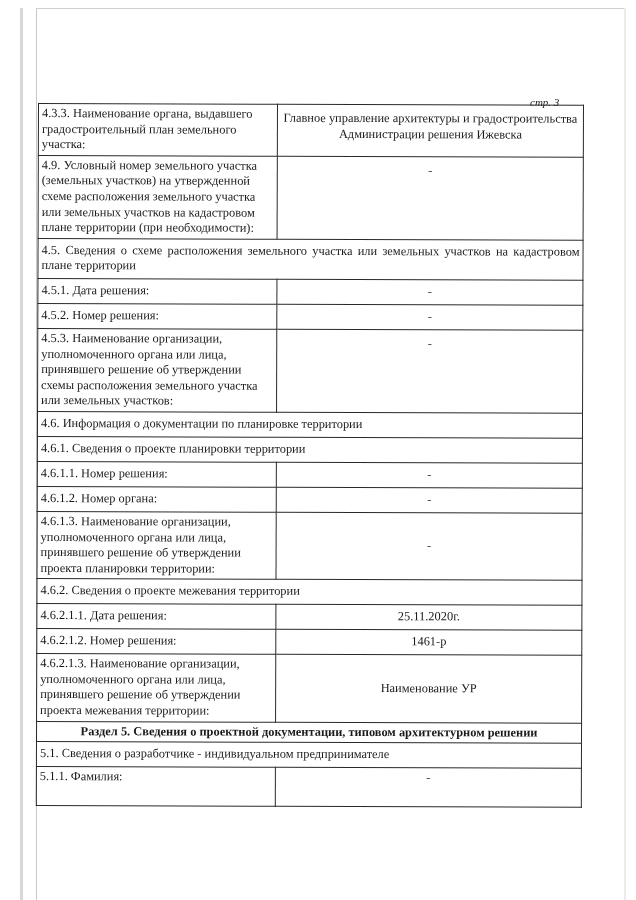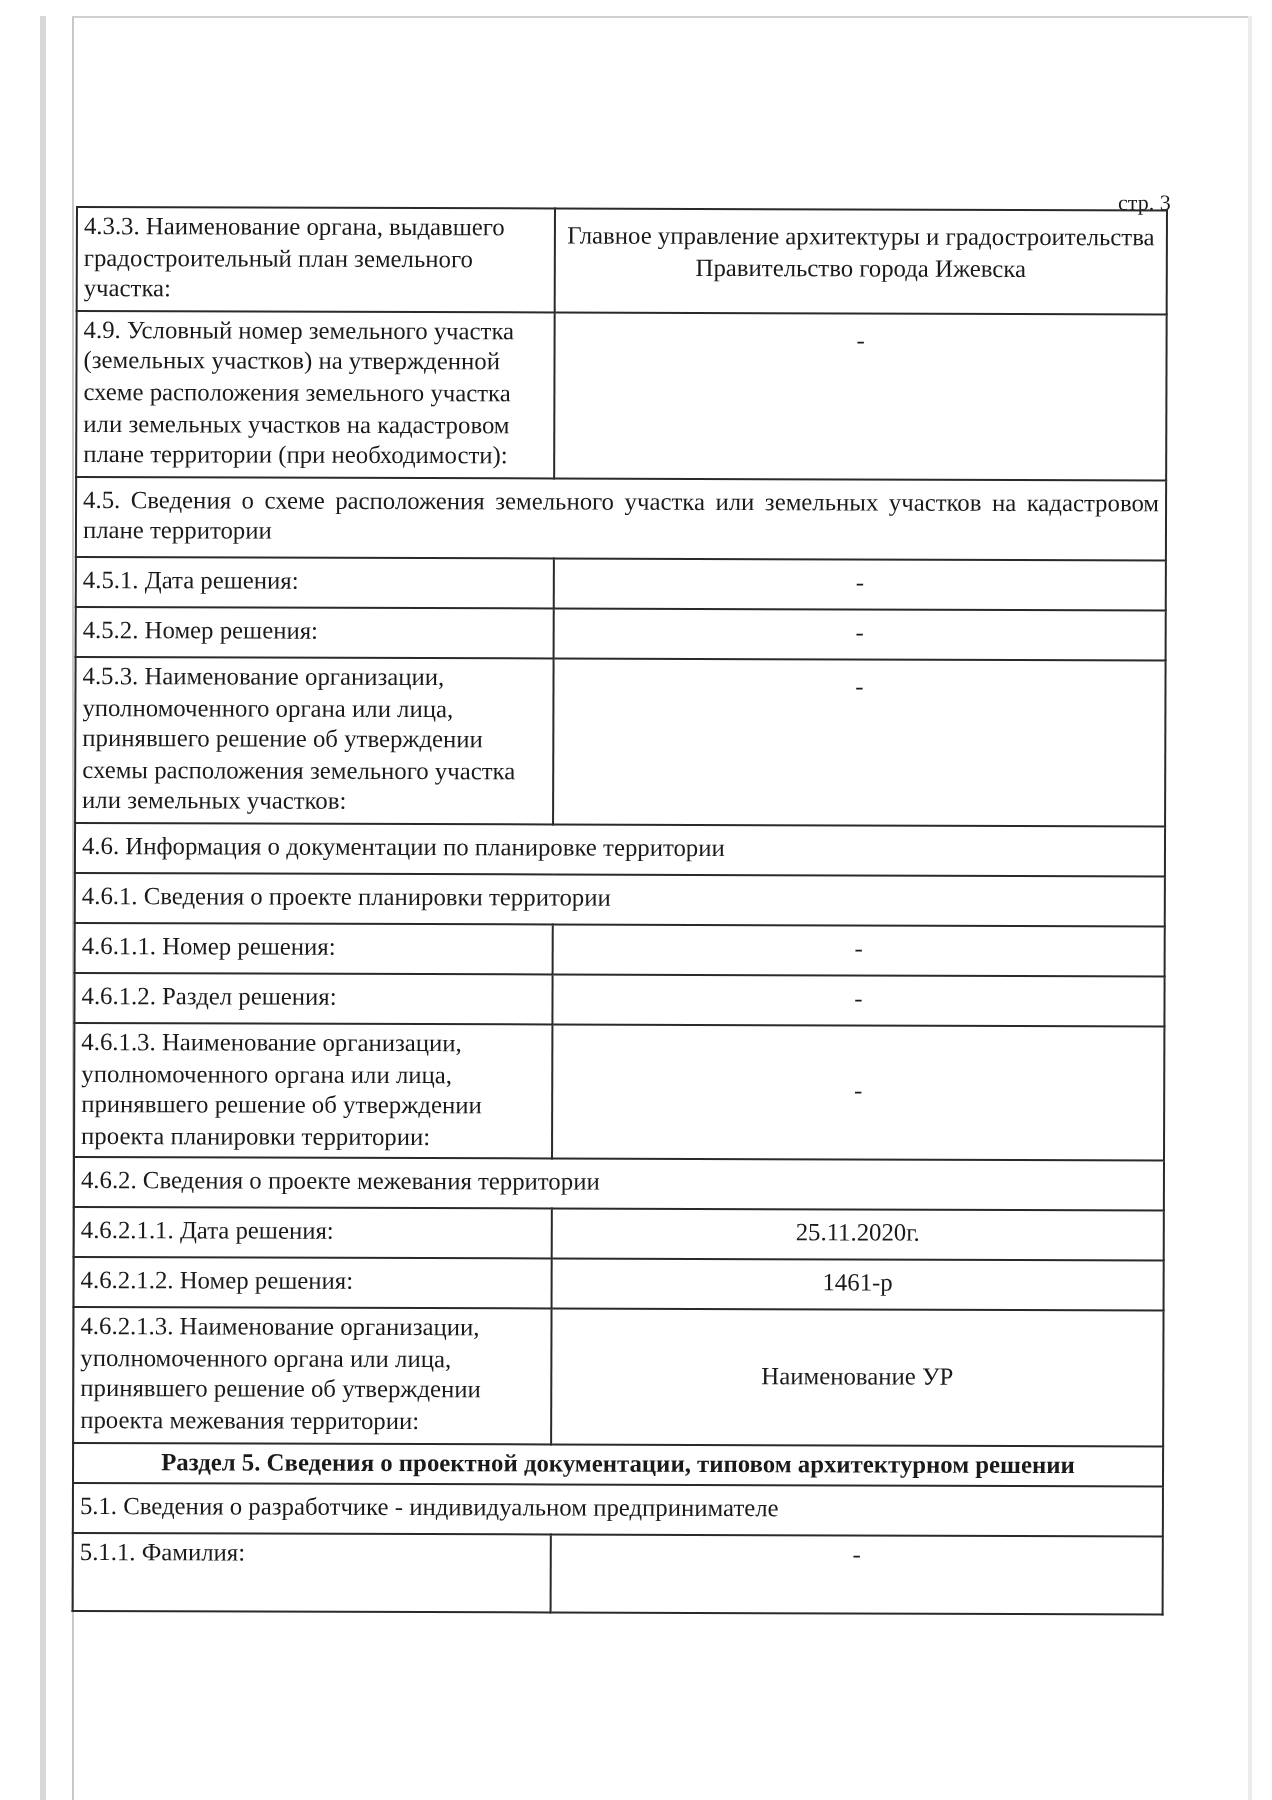--- a/index.html
+++ b/index.html
@@ -4,21 +4,21 @@
 <style>
   html, body { margin: 0; padding: 0; }
   body {
     width: 636px; height: 900px; background: #ffffff; position: relative; overflow: hidden;
     font-family: "Liberation Serif", serif; color: #1a1a1a;
   }
   .page-edge-left { position: absolute; left: 20px; top: 8px; width: 3px; height: 892px; background: #d8d8d8; }
   .page-edge-left2 { position: absolute; left: 36px; top: 8px; width: 1px; height: 892px; background: #c8c8c8; }
   .page-edge-right { position: absolute; left: 624px; top: 8px; width: 2px; height: 892px; background: #ececec; }
   .page-edge-top { position: absolute; left: 36px; top: 8px; width: 590px; height: 1px; background: #d0d0d0; }
-  .page-number { position: absolute; left: 559px; top: 96px; font-size: 11px; }
+  .page-number { position: absolute; left: 530px; top: 96px; font-size: 11px; font-style: italic; }
   table.doc {
     position: absolute; left: 38px; top: 103px; width: 546px;
     border-collapse: collapse; font-size: 12.4px; line-height: 15.6px;
     transform: rotate(0.18deg); transform-origin: top left;
   }
   table.doc td { border: 1.3px solid #2a2a2a; padding: 2px 3px; vertical-align: top; }
   td.lbl { width: 232px; }
   td.val { text-align: center; }
   td.val.mid { vertical-align: middle; }
   td.full { text-align: left; }
@@ -34,21 +34,21 @@
 <div class="page-edge-left2"></div>
 <div class="page-edge-top"></div>
 <div class="page-edge-right"></div>
 
 <div class="page-number">стр. 3</div>
 
 <table class="doc">
   <tbody>
     <tr style="height:50px">
       <td class="lbl">4.3.3. Наименование органа, выдавшего градостроительный план земельного участка:</td>
-      <td class="val" style="padding-top:6px"><span>Главное управление архитектуры и градостроительства Правительство города Ижевска</span></td>
+      <td class="val" style="padding-top:6px"><span>Главное управление архитектуры и градостроительства Администрации решения Ижевска</span></td>
     </tr>
     <tr style="height:80px">
       <td class="lbl">4.9. Условный номер земельного участка (земельных участков) на утвержденной схеме расположения земельного участка или земельных участков на кадастровом плане территории (при необходимости):</td>
       <td class="val"><span class="dash">-</span></td>
     </tr>
     <tr>
       <td class="full justify" colspan="2" style="padding-top:4px;padding-bottom:4px">4.5. Сведения о схеме расположения земельного участка или земельных участков на кадастровом плане территории</td>
     </tr>
     <tr class="single" style="height:25px">
       <td class="lbl">4.5.1. Дата решения:</td>
@@ -66,21 +66,21 @@
       <td class="full" colspan="2">4.6. Информация о документации по планировке территории</td>
     </tr>
     <tr class="single" style="height:25px">
       <td class="full" colspan="2">4.6.1. Сведения о проекте планировки территории</td>
     </tr>
     <tr class="single" style="height:25px">
       <td class="lbl">4.6.1.1. Номер решения:</td>
       <td class="val mid"><span>-</span></td>
     </tr>
     <tr class="single" style="height:25px">
-      <td class="lbl">4.6.1.2. Раздел решения:</td>
+      <td class="lbl">4.6.1.2. Номер органа:</td>
       <td class="val mid"><span>-</span></td>
     </tr>
     <tr style="height:66px">
       <td class="lbl">4.6.1.3. Наименование организации, уполномоченного органа или лица, принявшего решение об утверждении проекта планировки территории:</td>
       <td class="val mid"><span>-</span></td>
     </tr>
     <tr class="single" style="height:25px">
       <td class="full" colspan="2">4.6.2. Сведения о проекте межевания территории</td>
     </tr>
     <tr class="single" style="height:25px">

